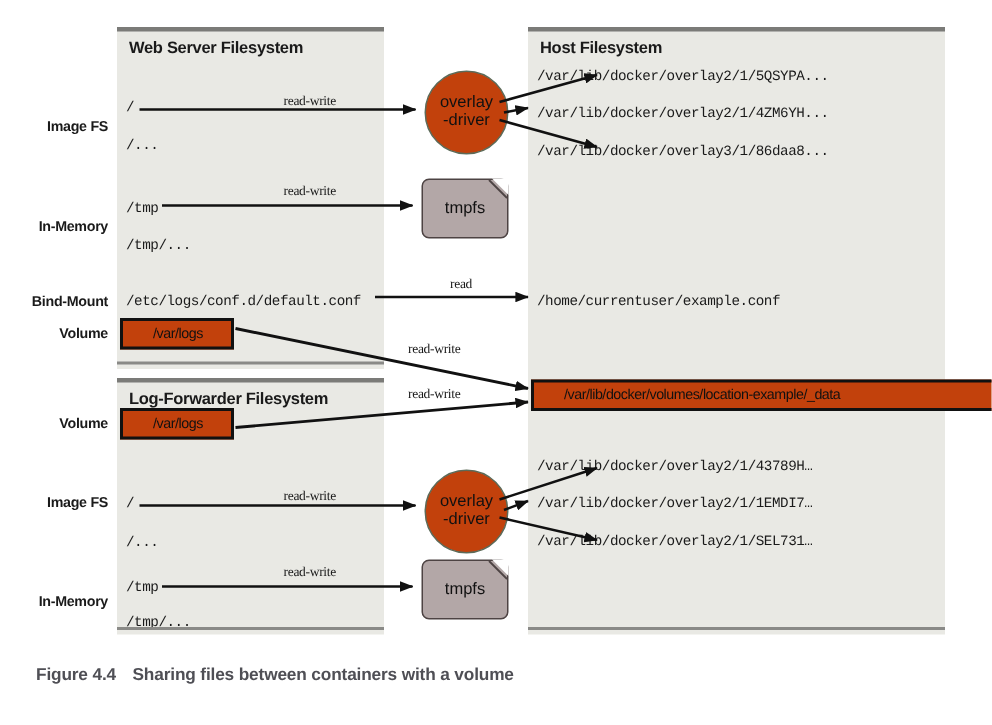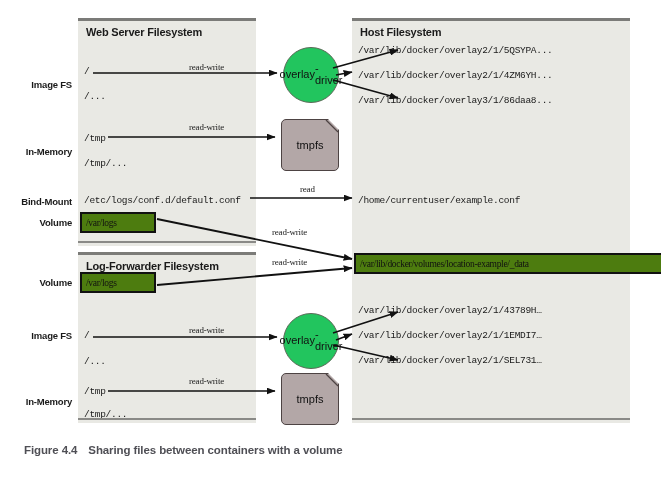--- a/index.html
+++ b/index.html
@@ -51,49 +51,49 @@
     position: absolute;
     font-family: Liberation Serif, serif;
     font-size: 9px;
     color: #1a1a1a;
     white-space: nowrap;
     letter-spacing: -0.2px;
   }
   .boxed {
     position: absolute;
     border: 2.2px solid #111111;
-    background: #4d7c0f;
-    font-family: Liberation Serif, serif;
+    background: #c2410c;
+    font-family: Liberation Sans, sans-serif;
     font-size: 9.5px;
     color: #111111;
     white-space: nowrap;
     box-sizing: border-box;
     display: flex;
     align-items: center;
-    padding-left: 4px;
+    padding-left: 20px;
     letter-spacing: -0.3px;
   }
   .overlay-node {
     position: absolute;
     width: 56px; height: 56px;
     border-radius: 50%;
-    background: #22c55e;
+    background: #c2410c;
     border: 1px solid #5c6a58;
     display: flex;
-    flex-direction: row;
+    flex-direction: column;
     align-items: center;
     justify-content: center;
     font-size: 11px;
     color: #111111;
     line-height: 1.05;
     box-sizing: border-box;
   }
   .tmpfs-node {
     position: absolute;
-    width: 58px; height: 52px;
+    width: 58px; height: 40px;
     background: #b3a7a7;
     border: 1.2px solid #4d4343;
     border-radius: 5px;
     display: flex;
     align-items: center;
     justify-content: center;
     font-size: 11px;
     color: #111111;
     box-sizing: border-box;
   }

